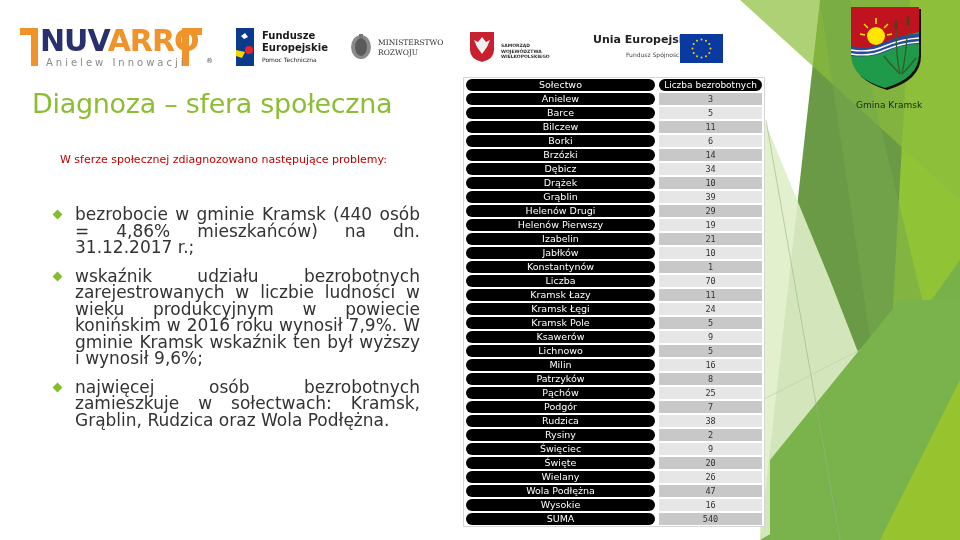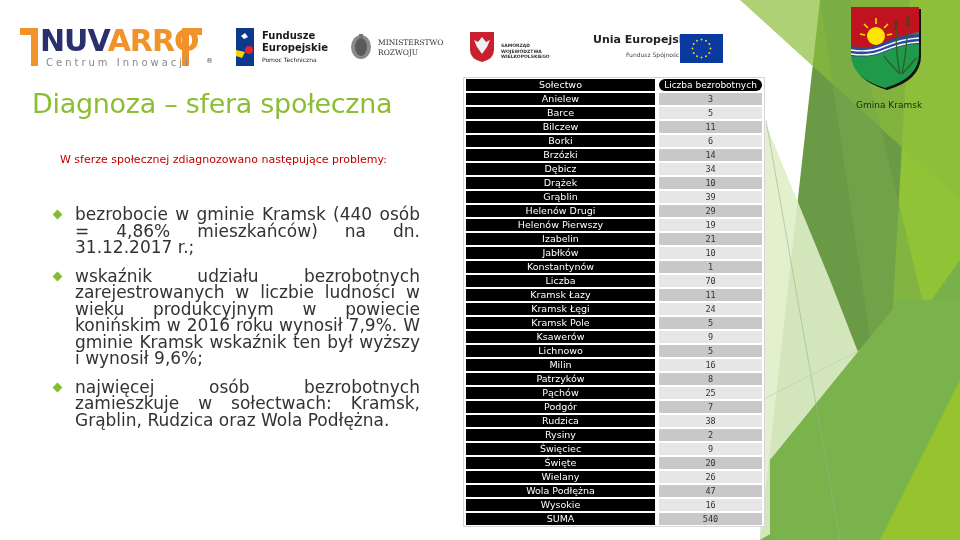--- a/index.html
+++ b/index.html
@@ -27,21 +27,21 @@
   .ue-flag{position:absolute;left:87px;top:0;width:43px;height:29px;background:#0a3aa0;}
   
   .title{left:32px;top:88px;font-family:"DejaVu Sans",sans-serif;font-size:27px;color:#8cbe34;letter-spacing:-0.3px;white-space:nowrap;}
   .subtitle{left:60px;top:153px;font-size:11px;color:#c00000;white-space:nowrap;text-align:right;}
   .bullets{left:50px;top:206px;width:370px;}
   .bullet{position:relative;padding-left:25px;font-size:17px;line-height:16.5px;color:#333;text-align:justify;margin-bottom:12px;}
   .bullet .dot{position:absolute;left:4px;top:5px;width:7px;height:7px;background:#84bd2e;transform:rotate(45deg);}
   
   .tbl{left:466px;top:79px;width:296px;}
   .row{display:flex;height:12px;margin-bottom:2px;}
-  .row .c1{width:189px;background:#000;color:#fff;font-size:9.5px;line-height:12px;text-align:center;white-space:nowrap;overflow:hidden;}
+  .row .c1{width:189px;background:#000;color:#fff;font-size:9.5px;line-height:12px;text-align:center;white-space:nowrap;overflow:hidden;border-radius:6px;}
   .row .c2{width:103px;margin-left:4px;color:#333;font-size:8.5px;line-height:12px;text-align:center;font-family:"DejaVu Sans Mono",monospace;}
   .row.hdr .c2{background:#000;color:#fff;font-family:"DejaVu Sans",sans-serif;font-size:9px;border-radius:6px;}
   .row.hdr{margin-bottom:2px;}
   .row.odd .c2{background:#c8c8c8;}
   .row.even .c2{background:#e6e6e6;}
   .tbl-frame{left:463px;top:77px;width:302px;height:450px;border:1px solid #d6d6d6;background:#fff;box-sizing:border-box;}
   
   .crest{left:850px;top:6px;width:74px;height:86px;}
   .crest-label{left:856px;top:100px;font-size:9px;color:#1a2a1a;white-space:nowrap;}
 </style>
@@ -63,21 +63,21 @@
 </svg>
 
 <div class="abs logo-nuvarro">
   <svg style="position:absolute;left:0;top:2px" width="22" height="44">
       <path d="M2 2 H20 V40 H13 V9 H2 Z" fill="#f0932a"></path>
     </svg>
   <div class="nv-main"><span style="color:#2a2f6e">NUV</span><span style="color:#f0932a">ARRO</span></div>
   <svg style="position:absolute;left:162px;top:2px" width="24" height="44">
       <path d="M2 40 V2 H22 V9 H9 V40 Z" fill="#f0932a"></path>
     </svg>
-  <div class="nv-sub">Centrum Innowacji</div>
+  <div class="nv-sub">Anielew Innowacji</div>
   <div class="nv-r">®</div>
 </div>
 
 <div class="abs logo-fe">
   <div class="fe-flag">
     <svg width="18" height="38">
         <polygon points="5,8 9,5 12,9 8,11" fill="#fff"></polygon>
         <circle cx="13" cy="22" r="4" fill="#e5242d"></circle>
         <polygon points="0,22 9,24 6,30 0,28" fill="#f5d300"></polygon>
       </svg>

